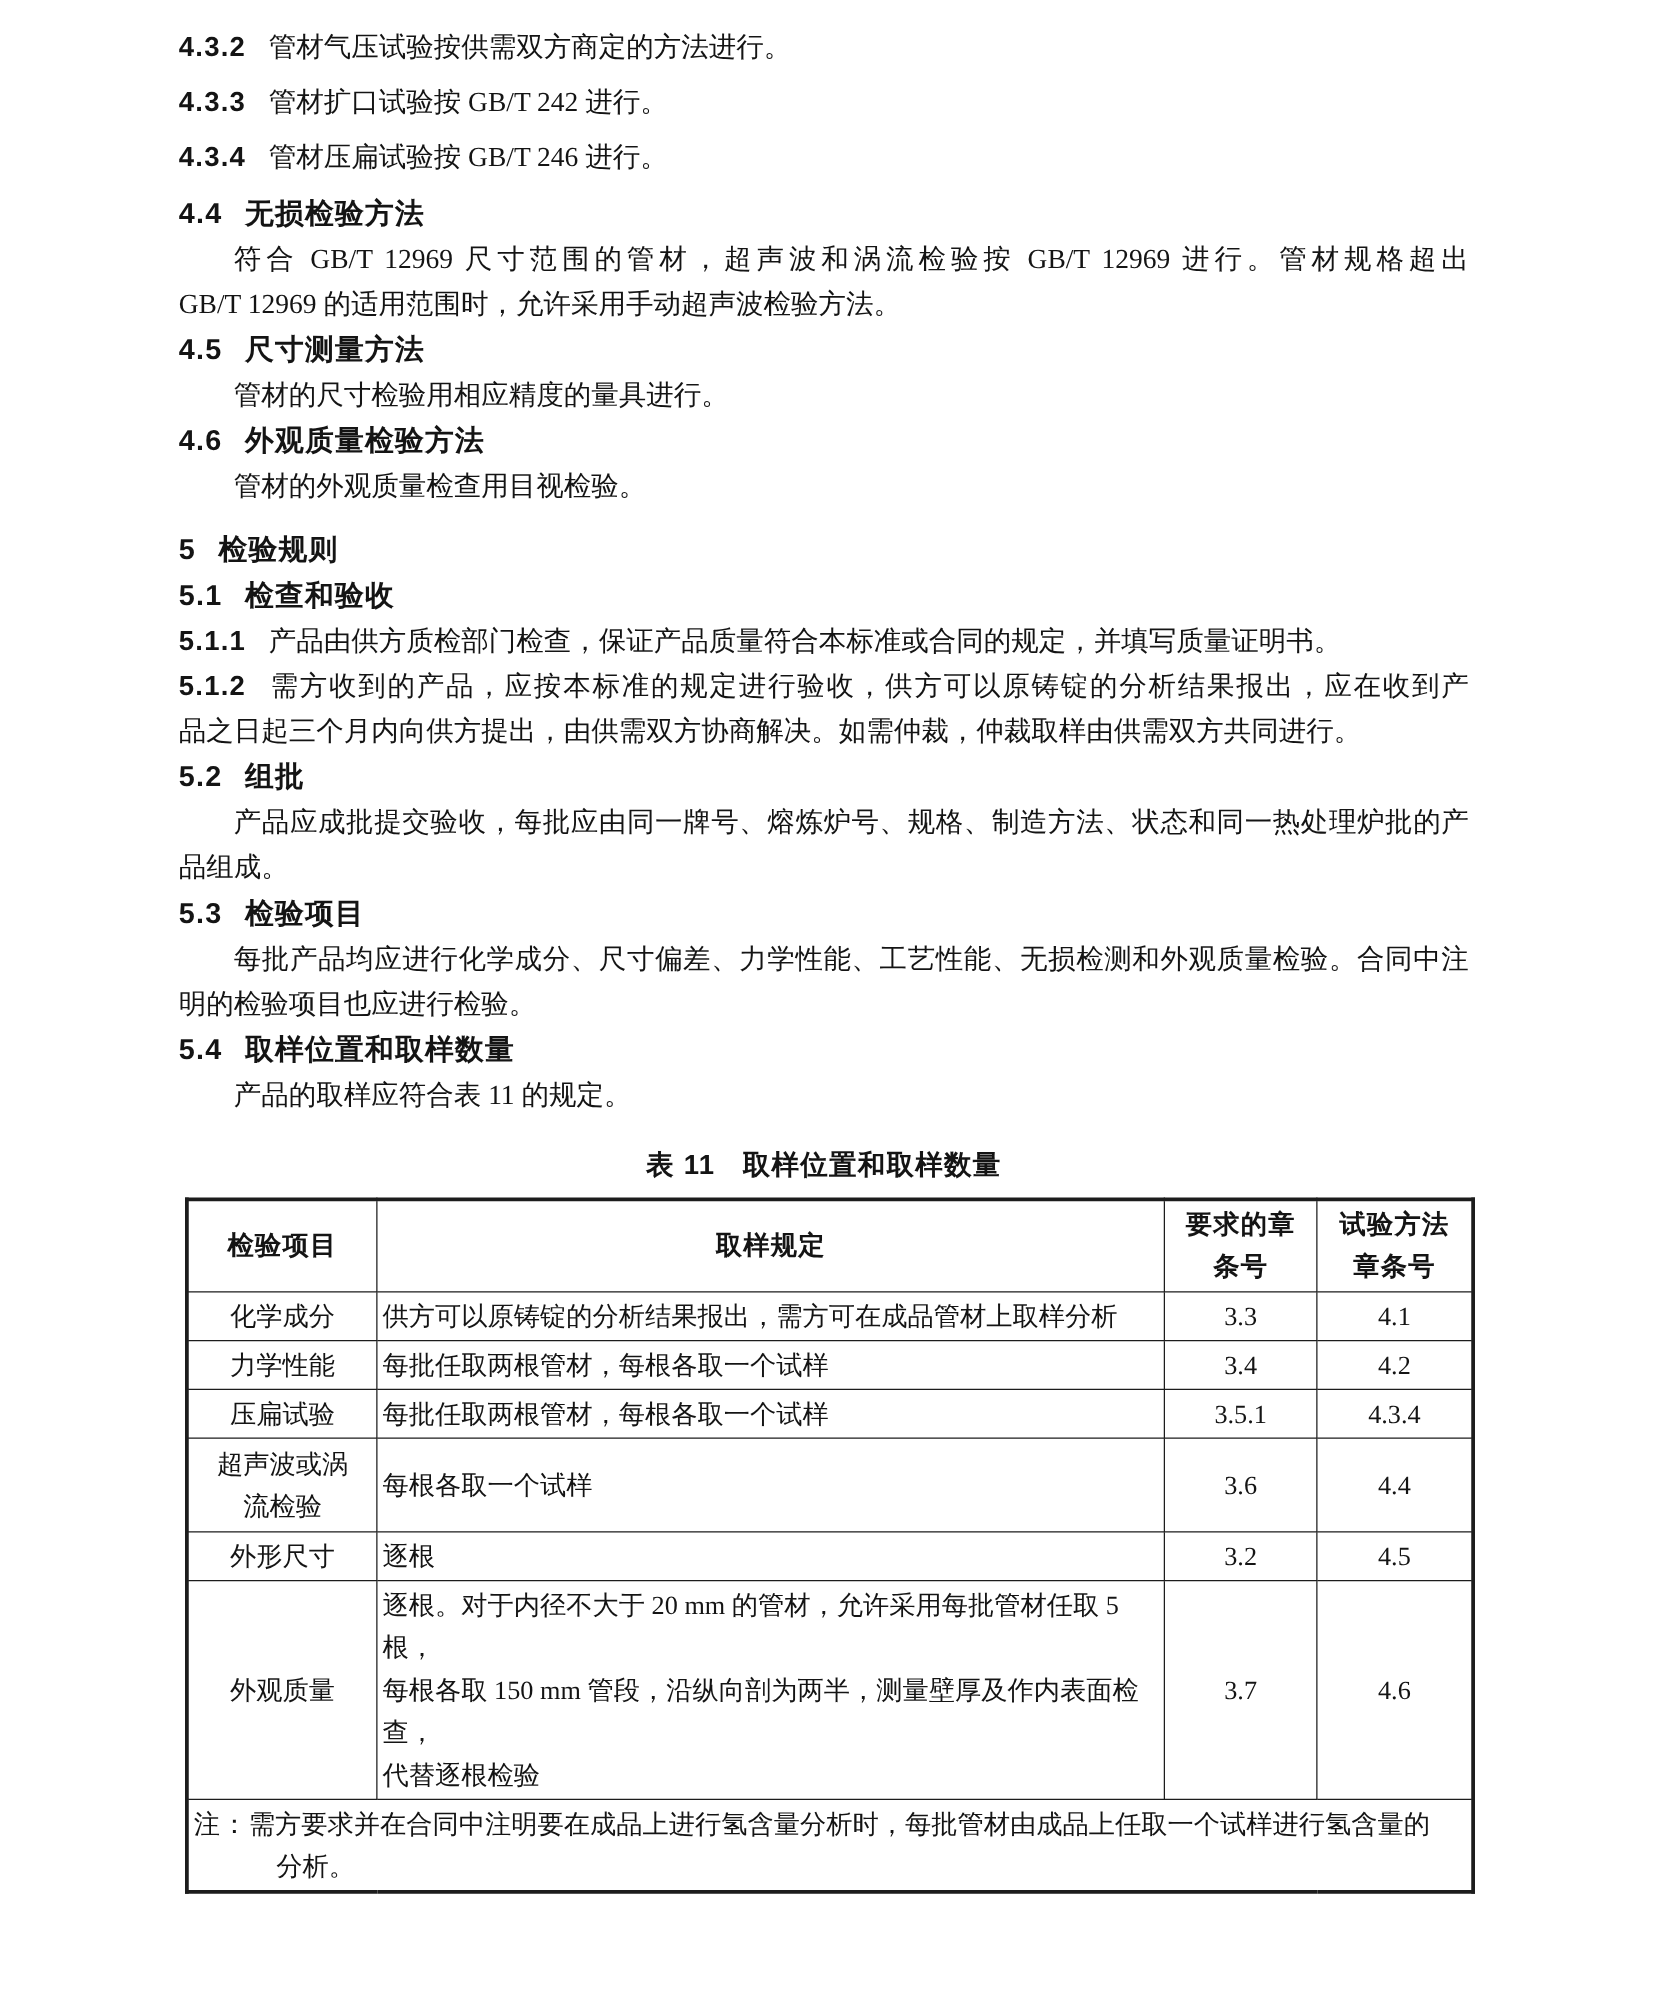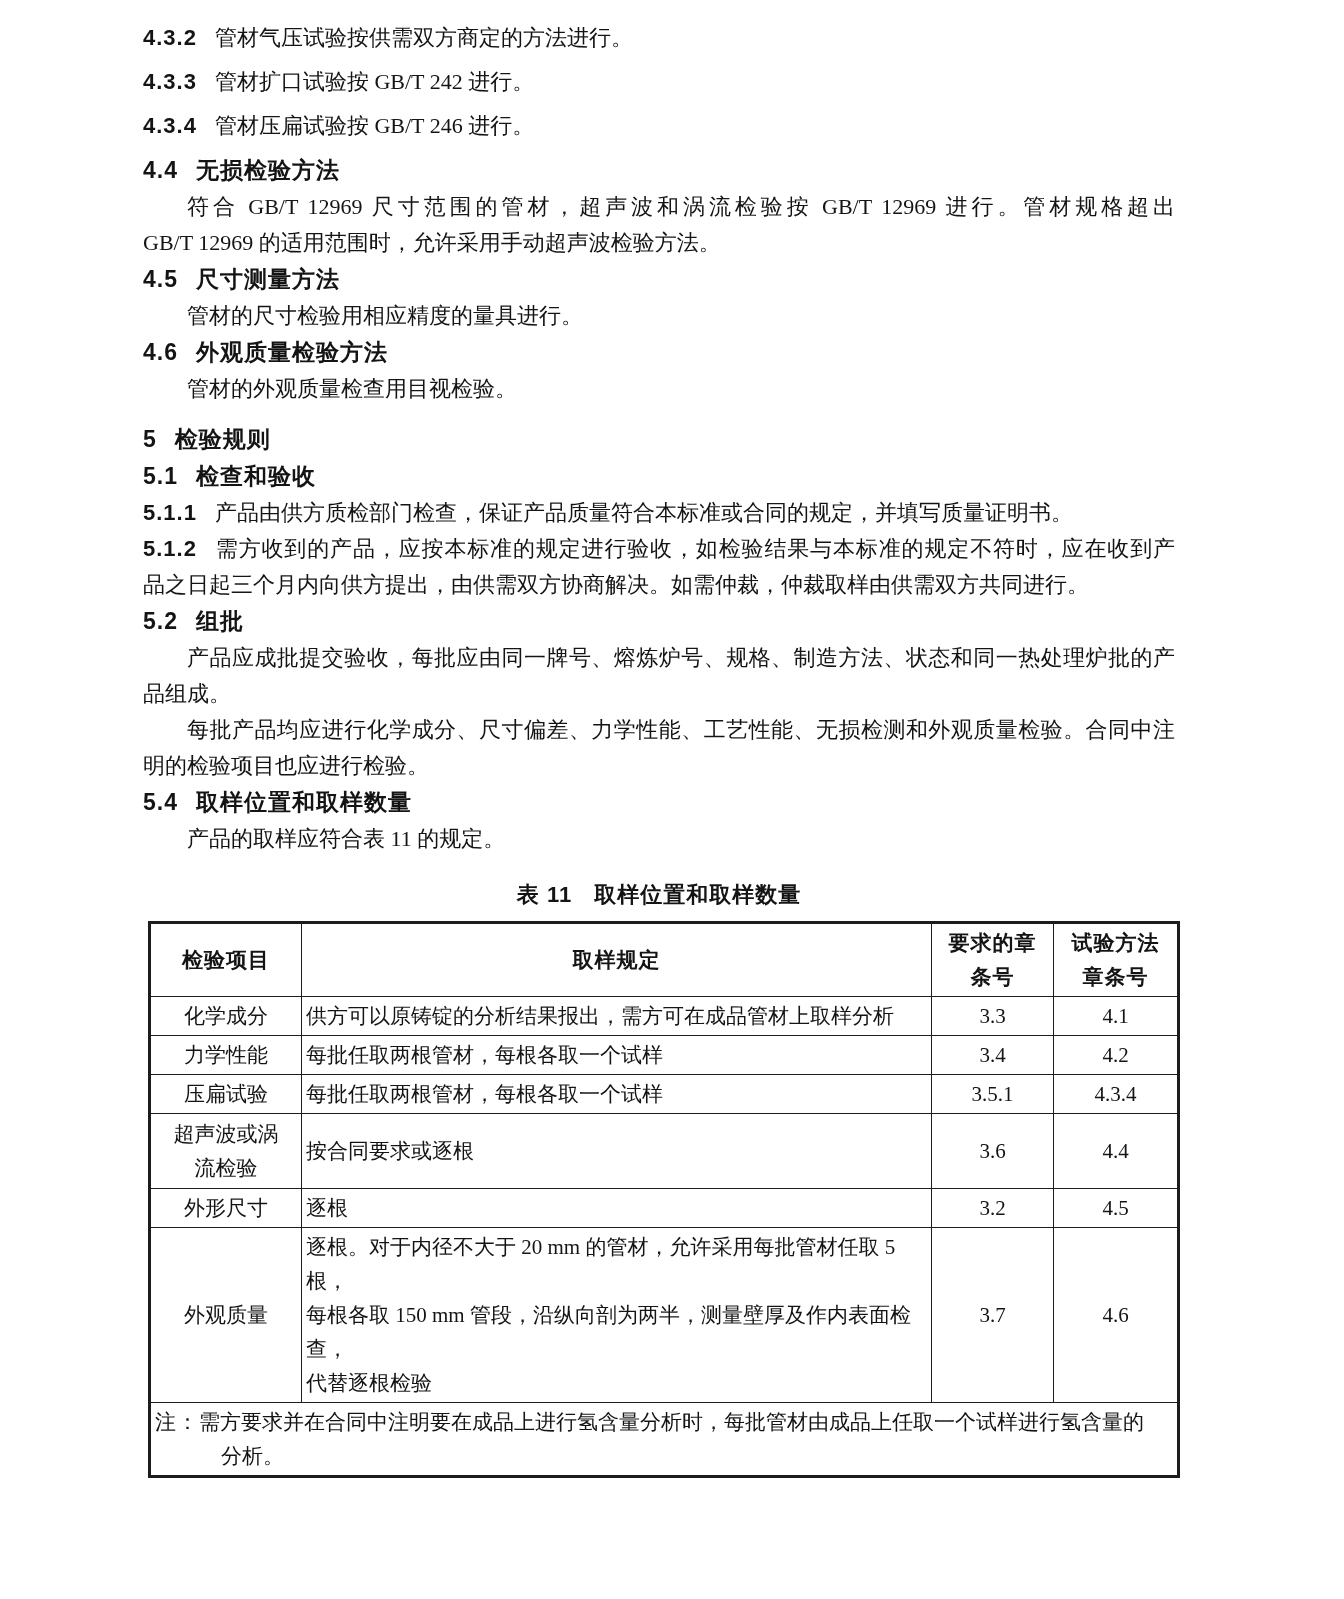--- a/index.html
+++ b/index.html
@@ -110,27 +110,28 @@
   <div class="line heading"><span class="num">4.5</span><span class="htitle">尺寸测量方法</span></div>
   <div class="line indent">管材的尺寸检验用相应精度的量具进行。</div>
 
   <div class="line heading"><span class="num">4.6</span><span class="htitle">外观质量检验方法</span></div>
   <div class="line indent">管材的外观质量检查用目视检验。</div>
 
   <div class="line heading sec-main"><span class="num">5</span><span class="htitle">检验规则</span></div>
 
   <div class="line heading"><span class="num">5.1</span><span class="htitle">检查和验收</span></div>
   <div class="line"><span class="num">5.1.1</span><span>产品由供方质检部门检查，保证产品质量符合本标准或合同的规定，并填写质量证明书。</span></div>
-  <div class="line fill"><span class="num">5.1.2</span><span>需方收到的产品，应按本标准的规定进行验收，如检验结果与本标准的规定不符时，应在收到产</span></div>
+  <div class="line fill"><span class="num">5.1.2</span><span>需方收到的产品，应按本标准的规定进行验收，供方可以原铸锭的分析结果报出，应在收到产</span></div>
   <div class="line">品之日起三个月内向供方提出，由供需双方协商解决。如需仲裁，仲裁取样由供需双方共同进行。</div>
 
   <div class="line heading"><span class="num">5.2</span><span class="htitle">组批</span></div>
   <div class="line indent fill">产品应成批提交验收，每批应由同一牌号、熔炼炉号、规格、制造方法、状态和同一热处理炉批的产</div>
   <div class="line">品组成。</div>
 
+  <div class="line heading"><span class="num">5.3</span><span class="htitle">检验项目</span></div>
   <div class="line indent fill">每批产品均应进行化学成分、尺寸偏差、力学性能、工艺性能、无损检测和外观质量检验。合同中注</div>
   <div class="line">明的检验项目也应进行检验。</div>
 
   <div class="line heading"><span class="num">5.4</span><span class="htitle">取样位置和取样数量</span></div>
   <div class="line indent">产品的取样应符合表 11 的规定。</div>
 
   <div class="caption"><span class="cap-label">表 11</span><span>取样位置和取样数量</span></div>
 
   <table class="tbl">
     <colgroup>
@@ -168,21 +169,21 @@
         <td class="cc">压扁试验</td>
         <td class="cl">每批任取两根管材，每根各取一个试样</td>
         <td class="cc">3.5.1</td>
         <td class="cc">4.3.4</td>
       </tr>
       <tr class="r2">
         <td class="cc">
             <div>超声波或涡</div>
             <div>流检验</div>
           </td>
-        <td class="cl">按合同要求或逐根</td>
+        <td class="cl">每根各取一个试样</td>
         <td class="cc">3.6</td>
         <td class="cc">4.4</td>
       </tr>
       <tr class="r1">
         <td class="cc">外形尺寸</td>
         <td class="cl">逐根</td>
         <td class="cc">3.2</td>
         <td class="cc">4.5</td>
       </tr>
       <tr class="r3">

